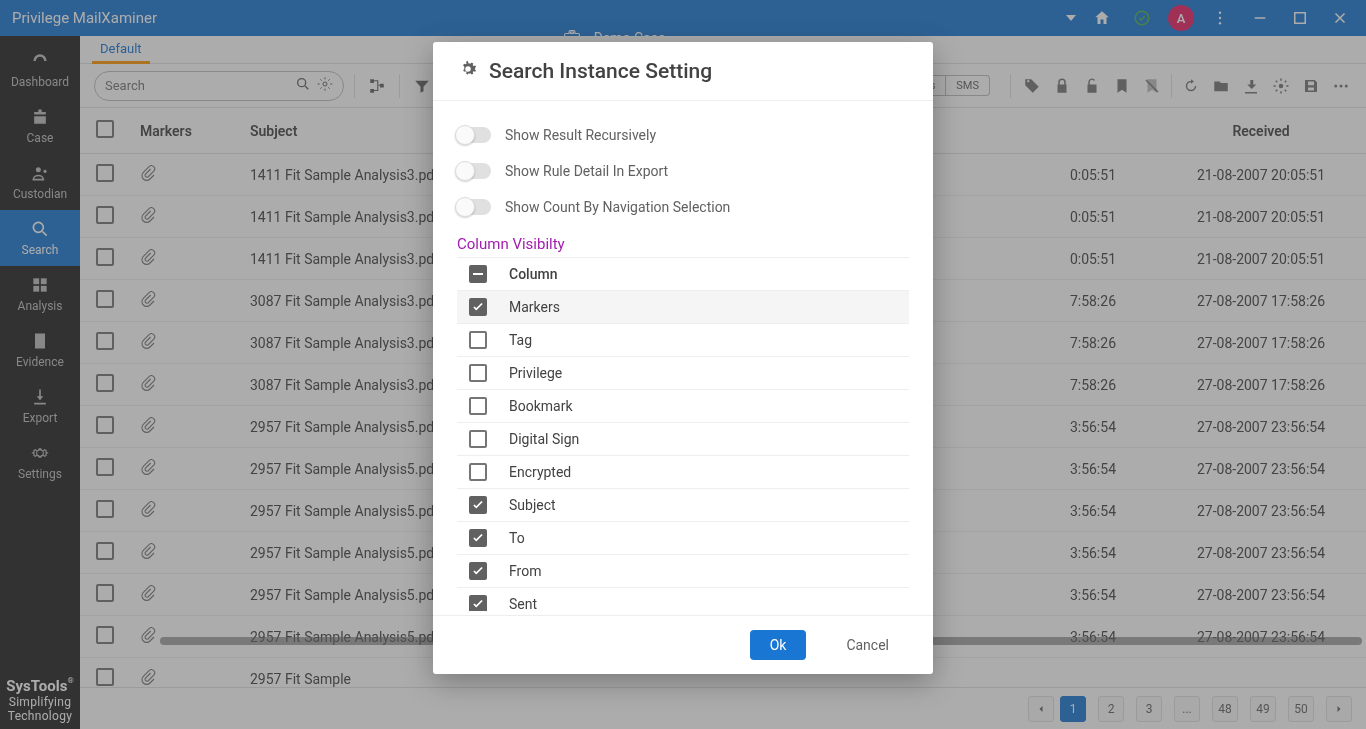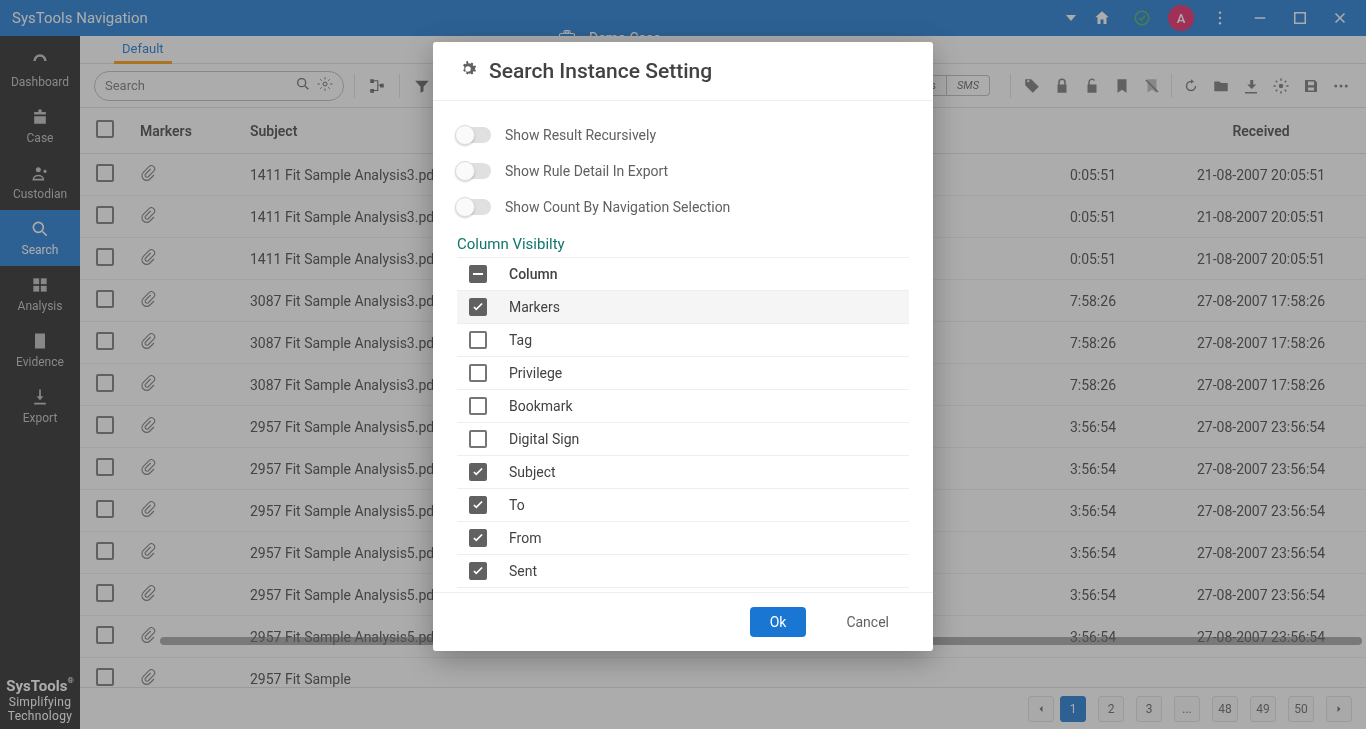--- a/index.html
+++ b/index.html
@@ -26,21 +26,21 @@
 .sidebar-item svg { width: 20px; height: 20px; fill: currentColor; }
 .sidebar-footer { position: absolute; bottom: 6px; width: 100%; text-align: center; color: #fff; }
 .sidebar-footer .brand { font-size: 15px; font-weight: 700; }
 .sidebar-footer .sub { font-size: 12px; letter-spacing: 0.3px; }
 .sidebar-footer .tm { font-size: 8px; position: relative; top: -8px; }
 
 
 .content { flex: 1; display: flex; flex-direction: column; background: #fff; }
 
 
-.tabs { height: 28px; border-bottom: 1px solid #e0e0e0; display: flex; align-items: center; padding-left: 34px; text-align: right; }
+.tabs { height: 28px; border-bottom: 1px solid #e0e0e0; display: flex; align-items: center; padding-left: 12px; text-align: right; }
 .tab { font-size: 13px; color: #1976d2; padding: 5px 8px; border-bottom: 3px solid #ff9800; }
 
 
 .toolbar { height: 44px; display: flex; align-items: center; padding: 0 14px; gap: 10px; border-bottom: 1px solid #e0e0e0; }
 .search-box { display: flex; align-items: center; border: 1px solid #bdbdbd; border-radius: 16px; height: 30px; padding: 0 10px; width: 250px; color: #757575; font-size: 13px; gap: 6px; }
 .search-box input { border: none; outline: none; flex: 1; font-size: 13px; background: transparent; color: #757575; }
 .search-box svg { width: 16px; height: 16px; fill: #616161; }
 .toolbar-icon { width: 24px; height: 24px; display: flex; align-items: center; justify-content: center; cursor: pointer; }
 .toolbar-icon svg { width: 18px; height: 18px; fill: #616161; }
 .toolbar-sep { width: 1px; height: 24px; background: #e0e0e0; }
@@ -76,21 +76,21 @@
 .overlay { position: absolute; inset: 0; background: rgba(70,70,70,0.45); display: flex; align-items: flex-start; justify-content: center; padding-top: 42px; }
 .modal { width: 500px; background: #fff; border-radius: 3px; box-shadow: 0 8px 30px rgba(0,0,0,0.3); display: flex; flex-direction: column; max-height: 646px; }
 .modal-header { display: flex; align-items: center; gap: 10px; padding: 16px 24px; border-bottom: 1px solid #eee; }
 .modal-header svg { width: 22px; height: 22px; fill: #616161; }
 .modal-header h2 { font-size: 21px; font-weight: 500; color: #424242; }
 .modal-body { padding: 16px 24px 4px 24px; overflow: hidden; display: flex; flex-direction: column; }
 .toggle-row { display: flex; align-items: center; gap: 14px; padding: 10px 0; }
 .toggle { width: 34px; height: 16px; background: #e0e0e0; border-radius: 10px; position: relative; cursor: pointer; }
 .toggle::after { content: ""; width: 18px; height: 18px; background: #fafafa; border: 1px solid #ddd; border-radius: 50%; position: absolute; left: -2px; top: -2px; box-shadow: 0 1px 2px rgba(0,0,0,0.2); }
 .toggle-row span { font-size: 14px; color: #616161; }
-.section-title { font-size: 15px; color: #0f766e; margin-top: 10px; margin-bottom: 4px; }
+.section-title { font-size: 15px; color: #a21caf; margin-top: 10px; margin-bottom: 4px; }
 .col-list { border-top: 1px solid #eee; overflow-y: auto; max-height: 354px; position: relative; }
 .col-list::-webkit-scrollbar { width: 8px; }
 .col-list::-webkit-scrollbar-thumb { background: #bdbdbd; border-radius: 4px; }
 .col-row { display: flex; align-items: center; gap: 22px; padding: 7px 12px; border-bottom: 1px solid #eee; }
 .col-row.header { font-weight: 500; }
 .col-row.shaded { background: #f5f5f5; }
 .mcheck { width: 18px; height: 18px; border: 2px solid #757575; border-radius: 2px; display: flex; align-items: center; justify-content: center; cursor: pointer; flex-shrink: 0; }
 .mcheck.checked { background: #616161; border-color: #616161; }
 .mcheck.checked svg { width: 14px; height: 14px; fill: #fff; }
 .mcheck.indeterminate { background: #616161; border-color: #616161; }
@@ -101,21 +101,21 @@
 .btn-primary { background: #1976d2; color: #fff; }
 .btn-text { color: #616161; }
 
 
 .bottom-scroll { position: absolute; left: 80px; right: 4px; bottom: 42px; height: 8px; background: #666; border-radius: 4px; opacity: 0.6; }
 </style>
 </head>
 <body>
 
 <div class="titlebar">
-  <span class="app-title">SysTools Navigation</span>
+  <span class="app-title">Privilege MailXaminer</span>
   <div class="center">
     <span class="icon-btn">
         <svg viewBox="0 0 24 24">
           <path d="M10 2h4a2 2 0 0 1 2 2v2h4a2 2 0 0 1 2 2v10a2 2 0 0 1-2 2H4a2 2 0 0 1-2-2V8a2 2 0 0 1 2-2h4V4a2 2 0 0 1 2-2zm0 4h4V4h-4v2z" fill="none" stroke="#fff" stroke-width="1.5"></path>
         </svg>
       </span>
     <span style="font-size:14px;">Demo Case</span>
   </div>
   <div class="right">
     <span class="chevron"></span>
@@ -198,20 +198,26 @@
         <svg viewBox="0 0 24 24">
           <path d="M6 3h12v18H6V3zm3 3h6v2H9V6z"></path>
         </svg>
         <span>Evidence</span>
       </div>
     <div class="sidebar-item">
         <svg viewBox="0 0 24 24">
           <path d="M13 3h-2v8H8l4 5 4-5h-3V3zM5 19h14v2H5v-2z"></path>
         </svg>
         <span>Export</span>
+      </div>
+    <div class="sidebar-item">
+        <svg viewBox="0 0 24 24">
+          <path d="M12 8a4 4 0 1 0 0 8 4 4 0 0 0 0-8zm9 4l-2 1 .5 2-2 1-1.5-1.5-2 .5-1 2h-2l-1-2-2-.5L6.5 16l-2-1 .5-2-2-1 2-1-.5-2 2-1L8 9.5l2-.5 1-2h2l1 2 2 .5L17.5 8l2 1-.5 2 2 1z" fill="none" stroke="currentColor" stroke-width="1.3"></path>
+        </svg>
+        <span>Settings</span>
       </div>
     <div class="sidebar-footer">
       <div><span class="brand">SysTools</span><span class="tm">®</span></div>
       <div class="sub">Simplifying Technology</div>
     </div>
   </div>
 
   <div class="content">
     <div class="tabs">
       <span class="tab">Default</span>
@@ -239,21 +245,21 @@
           </svg>
         </span>
       <div class="toolbar-sep"></div>
       <span class="toolbar-icon">
           <svg viewBox="0 0 24 24">
             <path d="M3 5h18l-7 8v6l-4 2v-8L3 5z"></path>
           </svg>
         </span>
       <div class="spacer"></div>
       <span class="filter-pill">Calls</span>
-      <span class="filter-pill" style="margin-left:-10px;font-style:italic;">SMS</span>
+      <span class="filter-pill" style="margin-left:-10px;">SMS</span>
       <div class="toolbar-sep" style="margin-left:10px;"></div>
       <div class="right-icons">
         <span class="ri">
             <svg viewBox="0 0 24 24">
               <path d="M3 3h8l10 10-8 8L3 11V3zm4 4a1.5 1.5 0 1 0 0-3 1.5 1.5 0 0 0 0 3z"></path>
             </svg>
           </span>
         <span class="ri">
             <svg viewBox="0 0 24 24">
               <path d="M7 10V7a5 5 0 0 1 10 0v3h1v11H6V10h1zm2 0h6V7a3 3 0 0 0-6 0v3z"></path>
@@ -516,20 +522,24 @@
             </div>
             <div class="col-row">
               <span class="mcheck"></span>
               <span class="label">Bookmark</span>
             </div>
             <div class="col-row">
               <span class="mcheck"></span>
               <span class="label">Digital Sign</span>
             </div>
             <div class="col-row">
+              <span class="mcheck"></span>
+              <span class="label">Encrypted</span>
+            </div>
+            <div class="col-row">
               <span class="mcheck checked">
                 <svg viewBox="0 0 24 24">
                   <path d="M5 12l4 4 10-10" fill="none" stroke="#fff" stroke-width="3"></path>
                 </svg>
               </span>
               <span class="label">Subject</span>
             </div>
             <div class="col-row">
               <span class="mcheck checked">
                 <svg viewBox="0 0 24 24">

